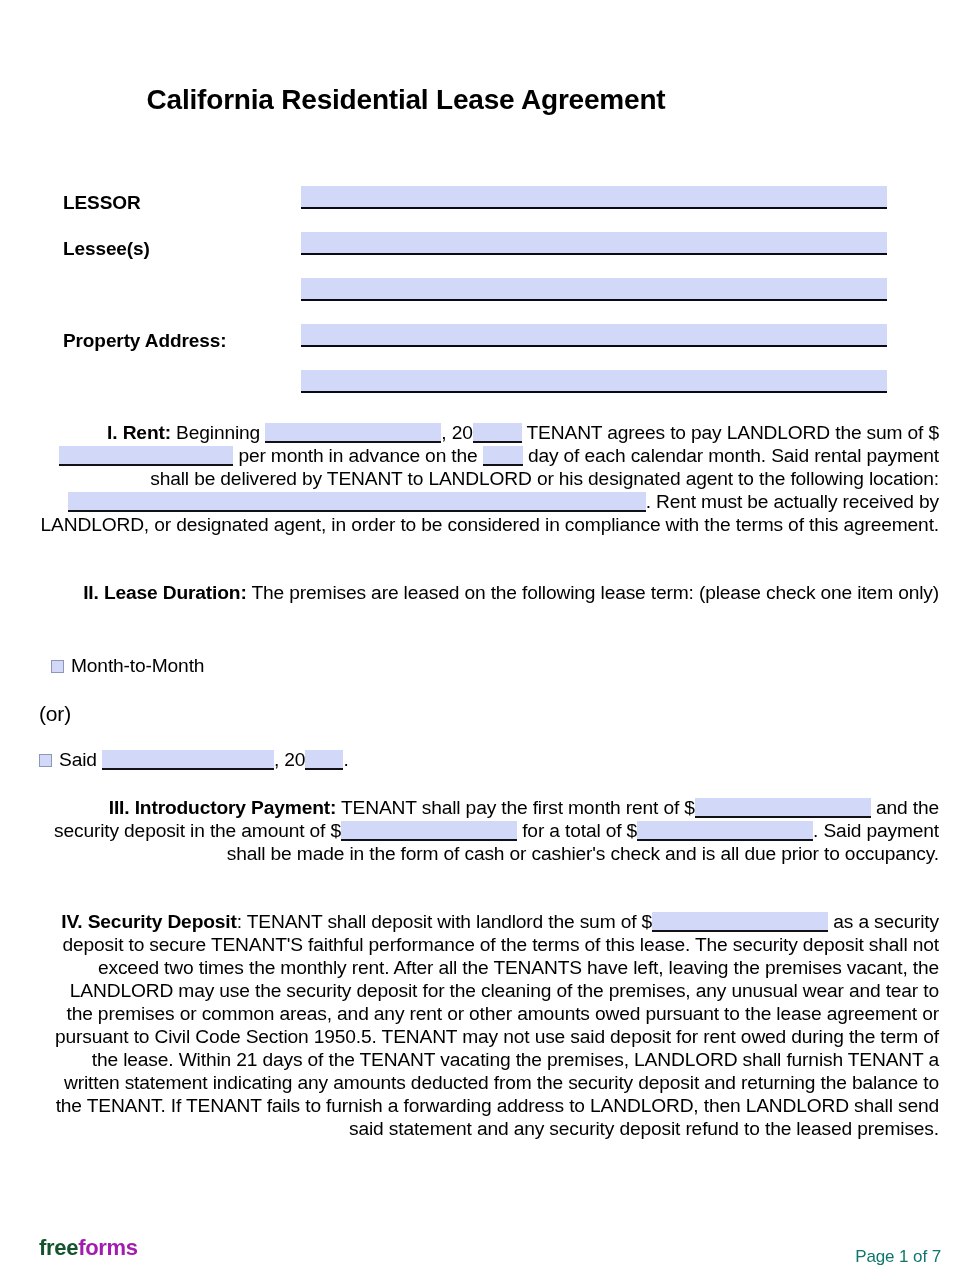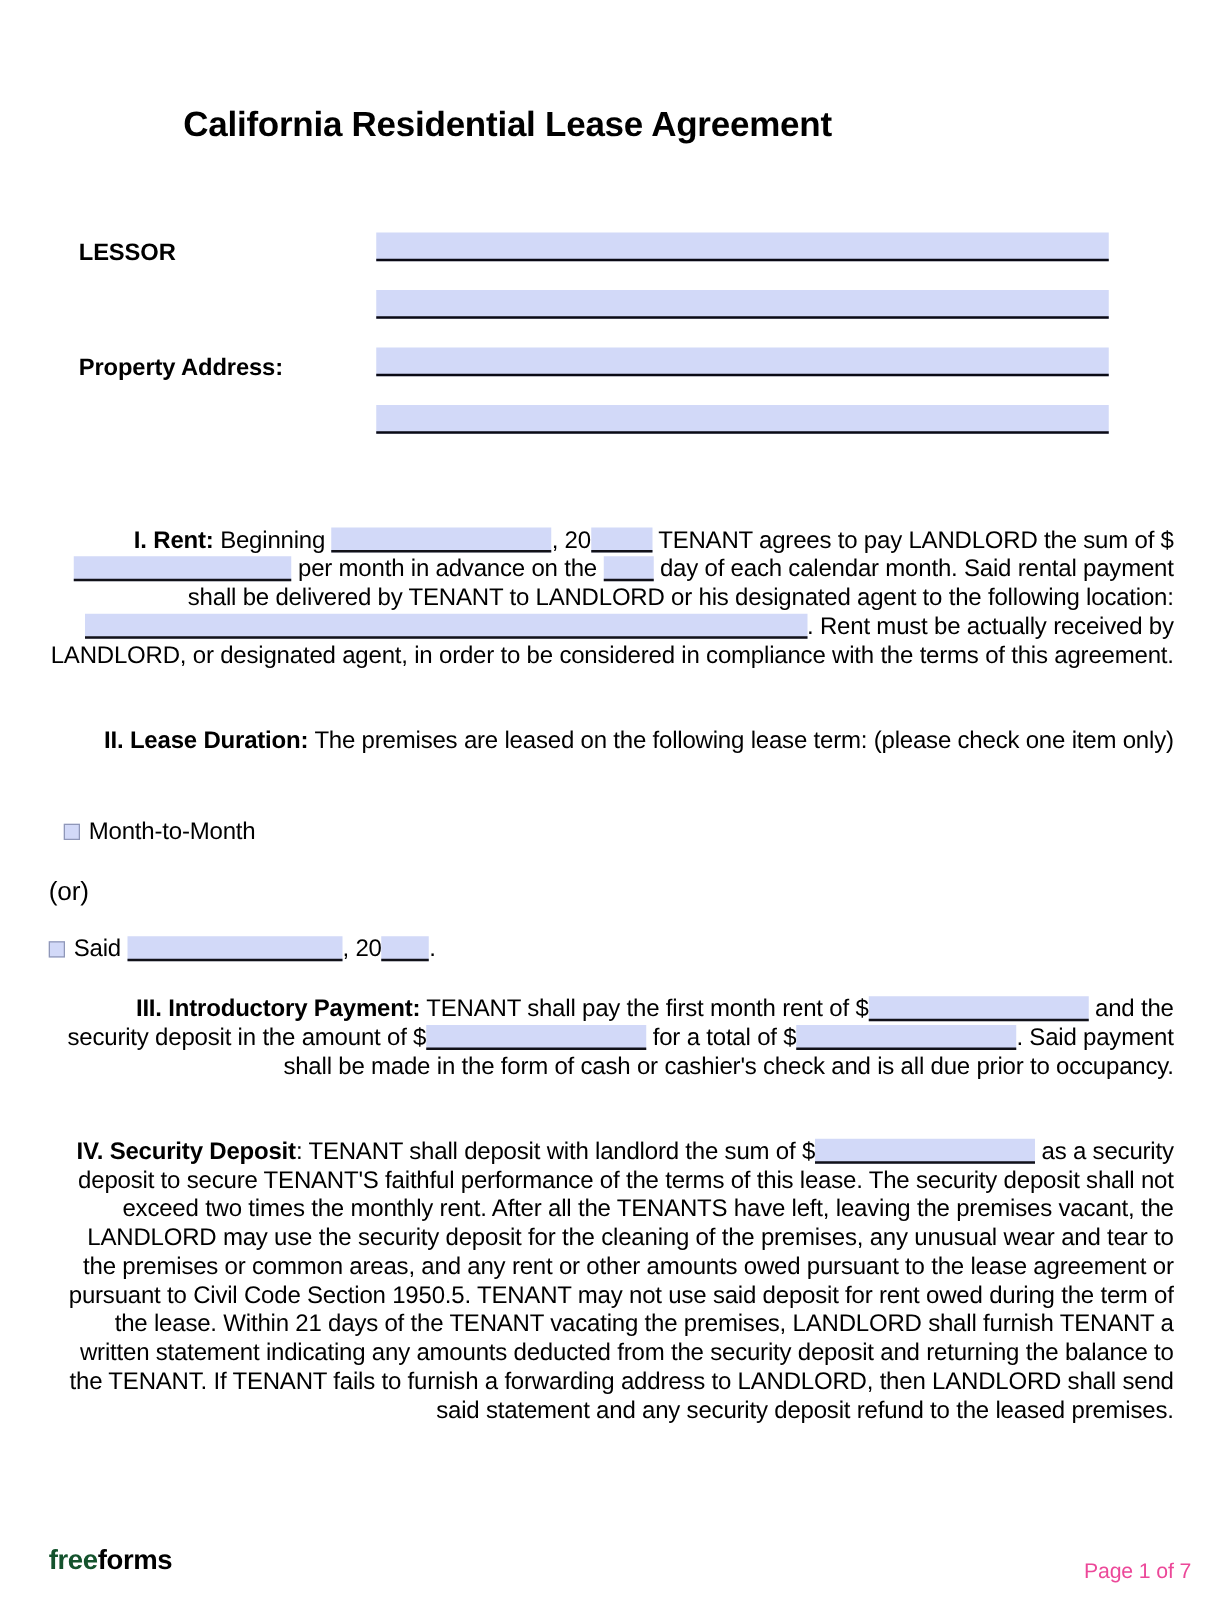--- a/index.html
+++ b/index.html
@@ -132,46 +132,50 @@
   .logo {
     position: absolute;
     left: 39px;
     top: 1235px;
     font-size: 22px;
     font-weight: bold;
     letter-spacing: -0.3px;
     line-height: 26px;
   }
   .logo .free  { color: #14532d; }
-  .logo .forms { color: #000000; }
+  .logo .forms { color: #a21caf; }
 
   .page-number {
     position: absolute;
-    right: 27px;
+    right: 39px;
     top: 1246px;
     font-size: 17px;
     line-height: 21px;
     letter-spacing: -0.1px;
-    color: #ec4899;
+    color: #0f766e;
   }
 </style>
 </head>
 <body>
 
 <div class="page">
 
   <div class="doc-title">California Residential Lease Agreement</div>
 
   <div class="party-block">
 
     <div class="party-row">
       <span class="party-label">LESSOR</span>
       <span class="party-field"></span>
     </div>
 
+    <div class="party-row">
+      <span class="party-label">Lessee(s)</span>
+      <span class="party-field"></span>
+    </div>
 
     <div class="party-row">
       <span class="party-label"></span>
       <span class="party-field"></span>
     </div>
 
     <div class="party-row">
       <span class="party-label">Property Address:</span>
       <span class="party-field"></span>
     </div>

